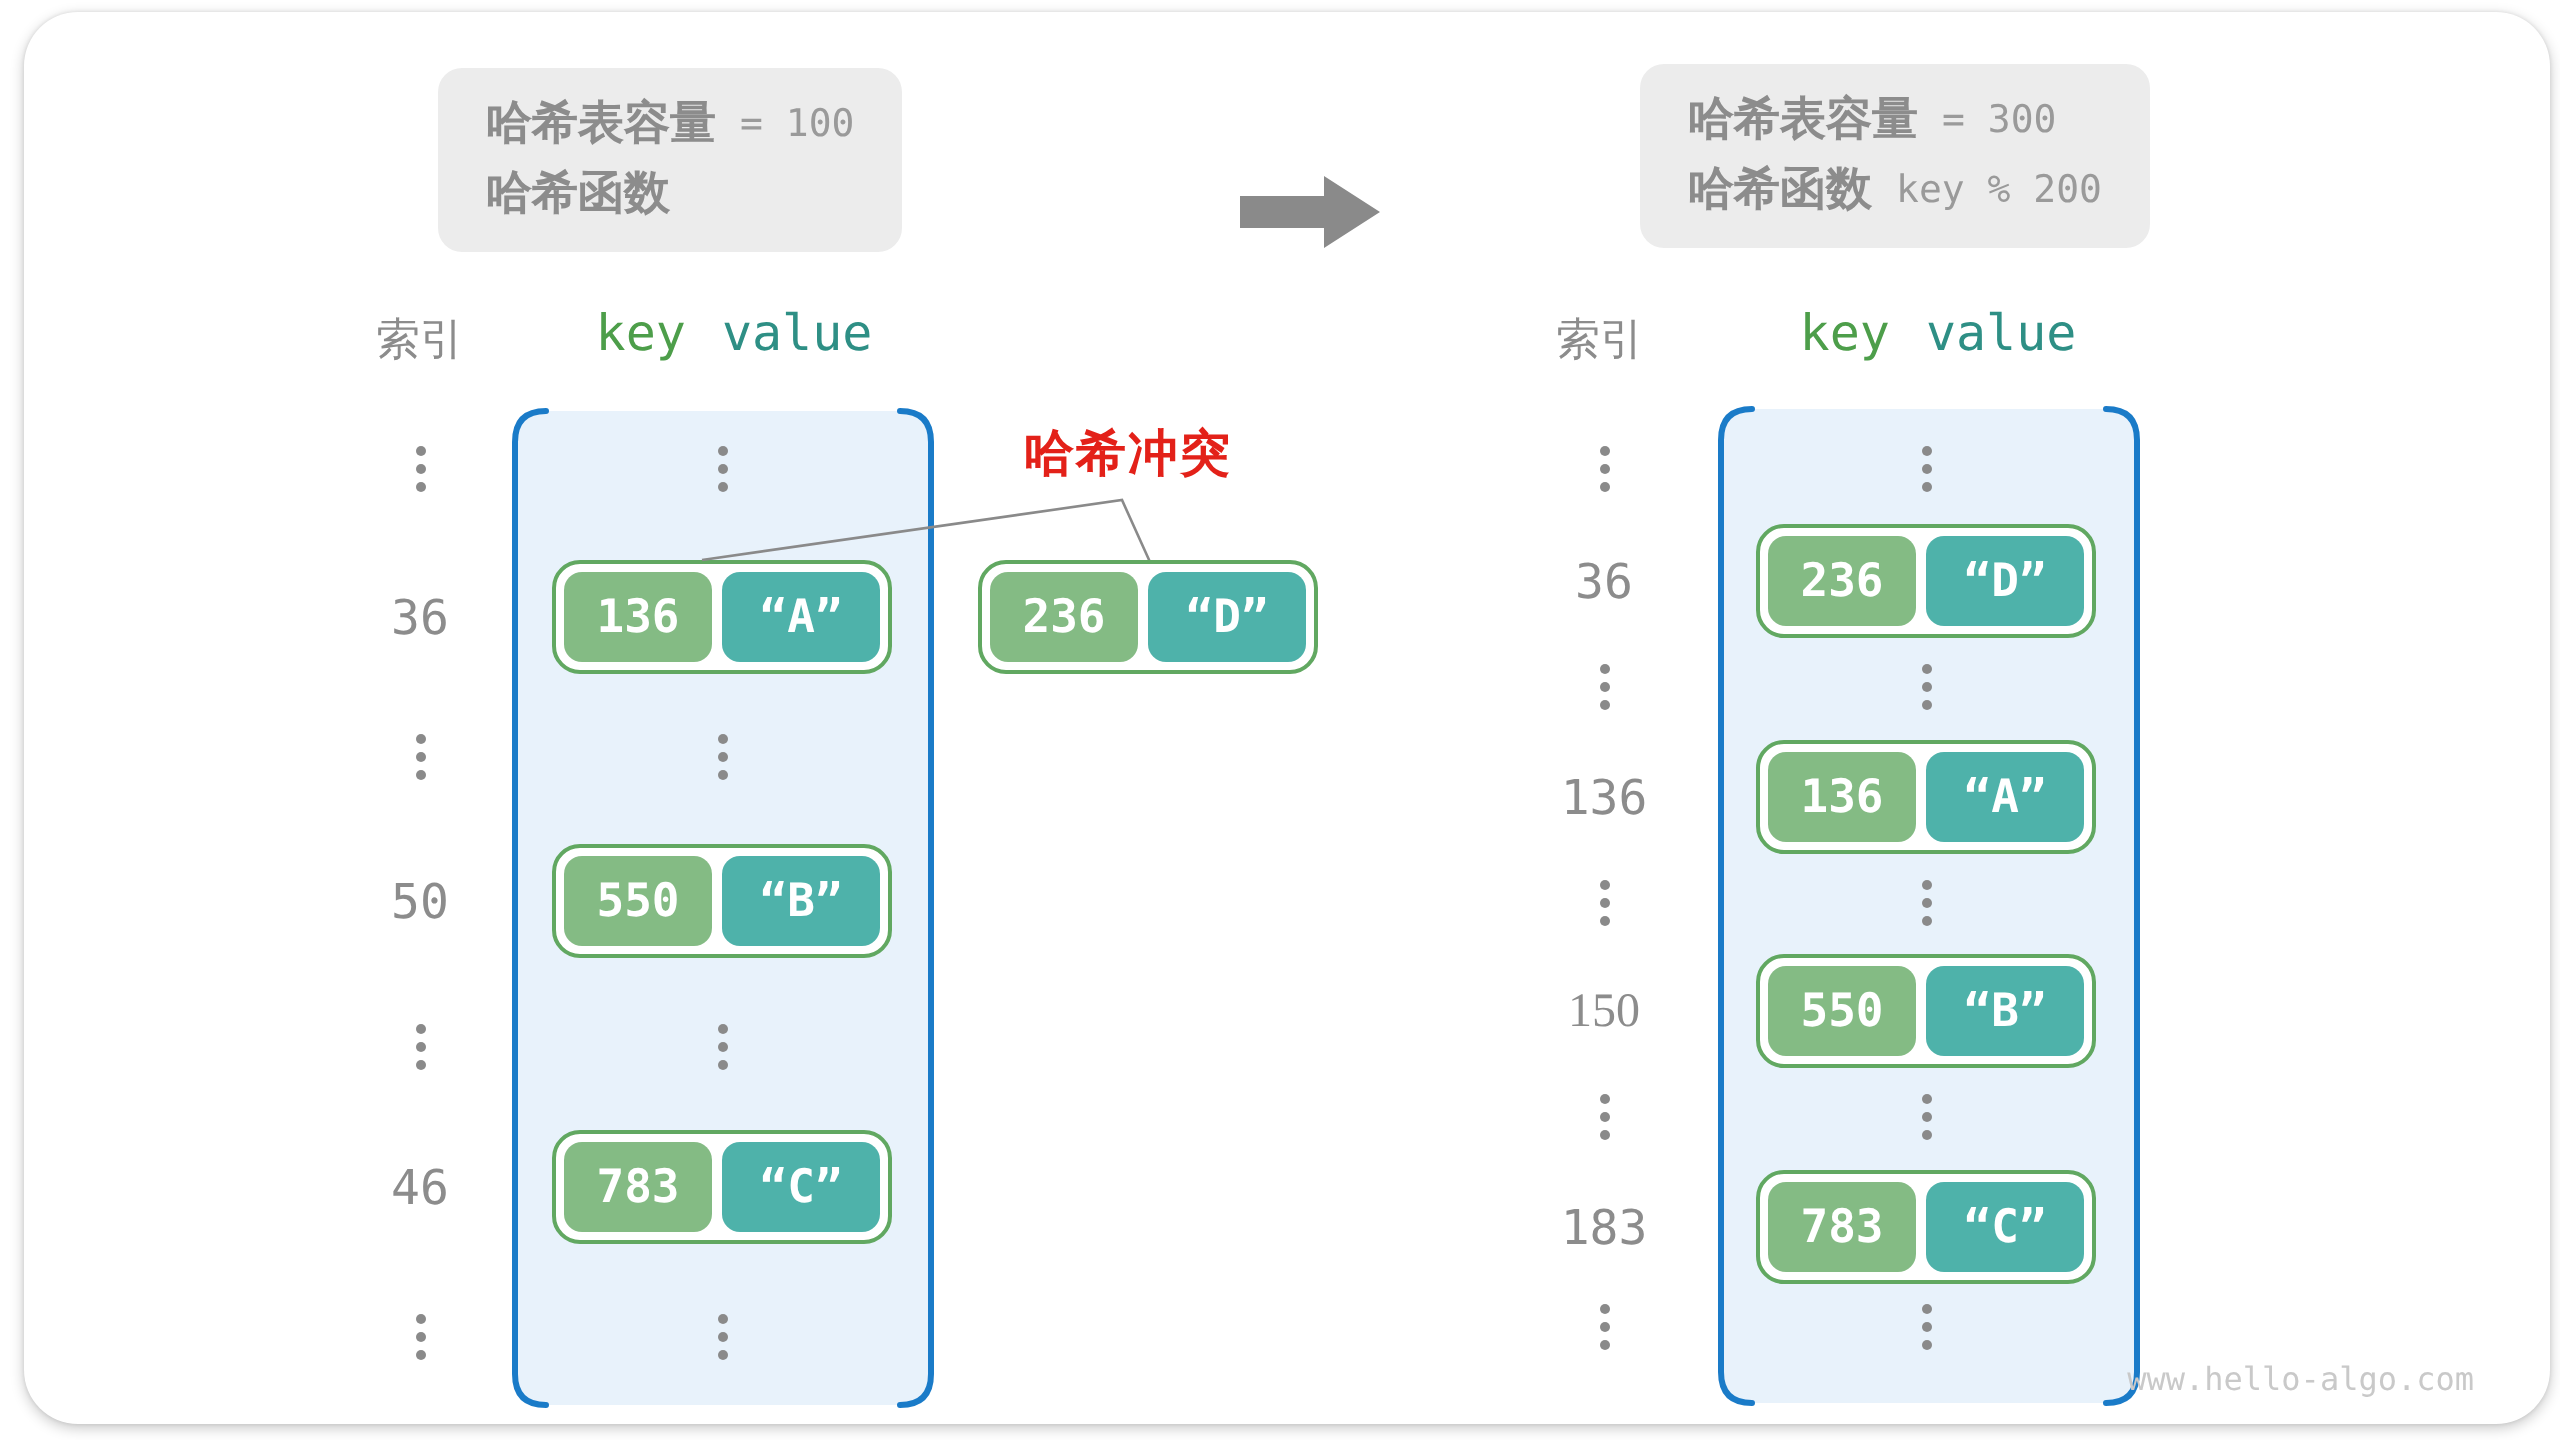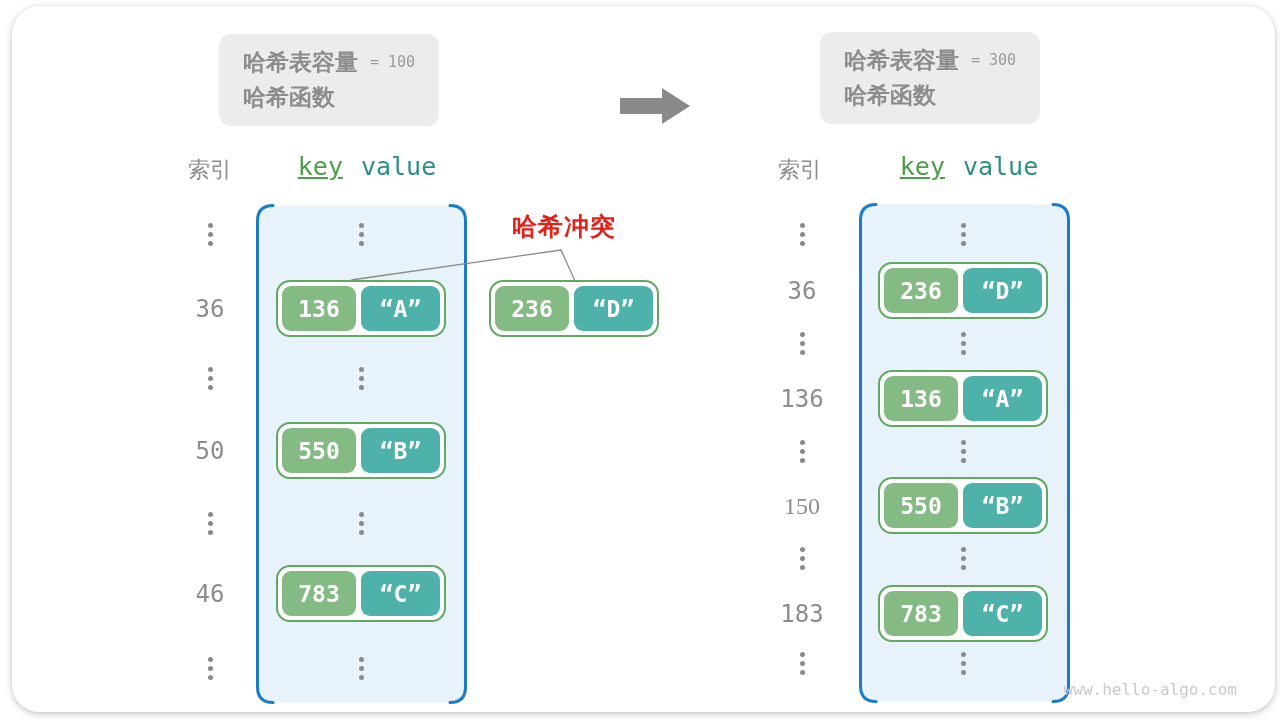--- a/index.html
+++ b/index.html
@@ -14,30 +14,30 @@
     font-family:"DejaVu Sans","Liberation Sans",sans-serif;}
   .card{position:absolute;left:12px;top:6px;width:1263px;height:706px;
     background:#ffffff;border-radius:27px;
     box-shadow:0 2px 7px rgba(0,0,0,0.22), 0 0 2px rgba(0,0,0,0.10);}
   .abs{position:absolute;}
   .info-box{position:absolute;background:var(--info-bg);border-radius:12px;
     padding:12px 24px;display:flex;flex-direction:column;gap:2px;}
   .info-line{display:flex;align-items:center;gap:12px;line-height:33px;white-space:nowrap;}
   .info-line .cjk{font-weight:700;font-size:23px;color:var(--text-gray);}
   .info-line .mono{font-family:"DejaVu Sans Mono","Liberation Mono",monospace;
-    font-size:15px;color:var(--mono-gray);text-align:right;}
+    font-size:19px;color:var(--mono-gray);text-align:right;}
   .transform-title{position:absolute;left:442px;top:33px;width:400px;text-align:center;
     font-weight:700;font-size:26px;color:var(--title-black);letter-spacing:1px;}
   .collision-label{position:absolute;left:432px;top:204px;width:240px;text-align:center;
     font-weight:700;font-size:25px;color:var(--collision-red);letter-spacing:1px;}
   .idx-header{position:absolute;width:80px;text-align:center;font-size:22px;
     color:var(--text-gray);}
   .kv-header{position:absolute;width:190px;display:flex;justify-content:center;gap:18px;
     font-family:"DejaVu Sans Mono","Liberation Mono",monospace;font-size:25px;}
-  .kv-header .k{color:var(--key-header-green);text-decoration:underline;}
+  .kv-header .k{color:var(--key-header-green);}
   .kv-header .v{color:var(--value-header-teal);}
   .index-label{position:absolute;width:90px;text-align:center;
     font-family:"DejaVu Sans Mono","Liberation Mono",monospace;
     font-size:24px;color:var(--text-gray);line-height:30px;}
   .pair{position:absolute;width:170px;height:57px;background:#ffffff;
     border:2px solid var(--pair-border);border-radius:14px;
     display:flex;gap:5px;padding:4px;}
   .pair .cell{border-radius:9px;display:flex;align-items:center;justify-content:center;
     font-family:"DejaVu Sans Mono","Liberation Mono",monospace;
     font-size:23px;font-weight:700;color:#ffffff;}
@@ -71,20 +71,21 @@
     <polygon points="0,10 42,10 42,0 70,18 42,36 42,26 0,26" style="fill:var(--arrow-gray)"></polygon>
   </svg>
 
   <div class="info-box" style="left:808px;top:26px;">
     <div class="info-line">
       <span class="cjk">哈希表容量</span>
       <span class="mono">= 300</span>
     </div>
     <div class="info-line">
       <span class="cjk">哈希函数</span>
+      <span class="mono">key % 200</span>
     </div>
   </div>
 
   <div class="idx-header" style="left:158px;top:149px;">索引</div>
   <div class="kv-header" style="left:260px;top:146px;">
     <span class="k">key</span>
     <span class="v">value</span>
   </div>
   <div class="idx-header" style="left:748px;top:149px;">索引</div>
   <div class="kv-header" style="left:862px;top:146px;">

